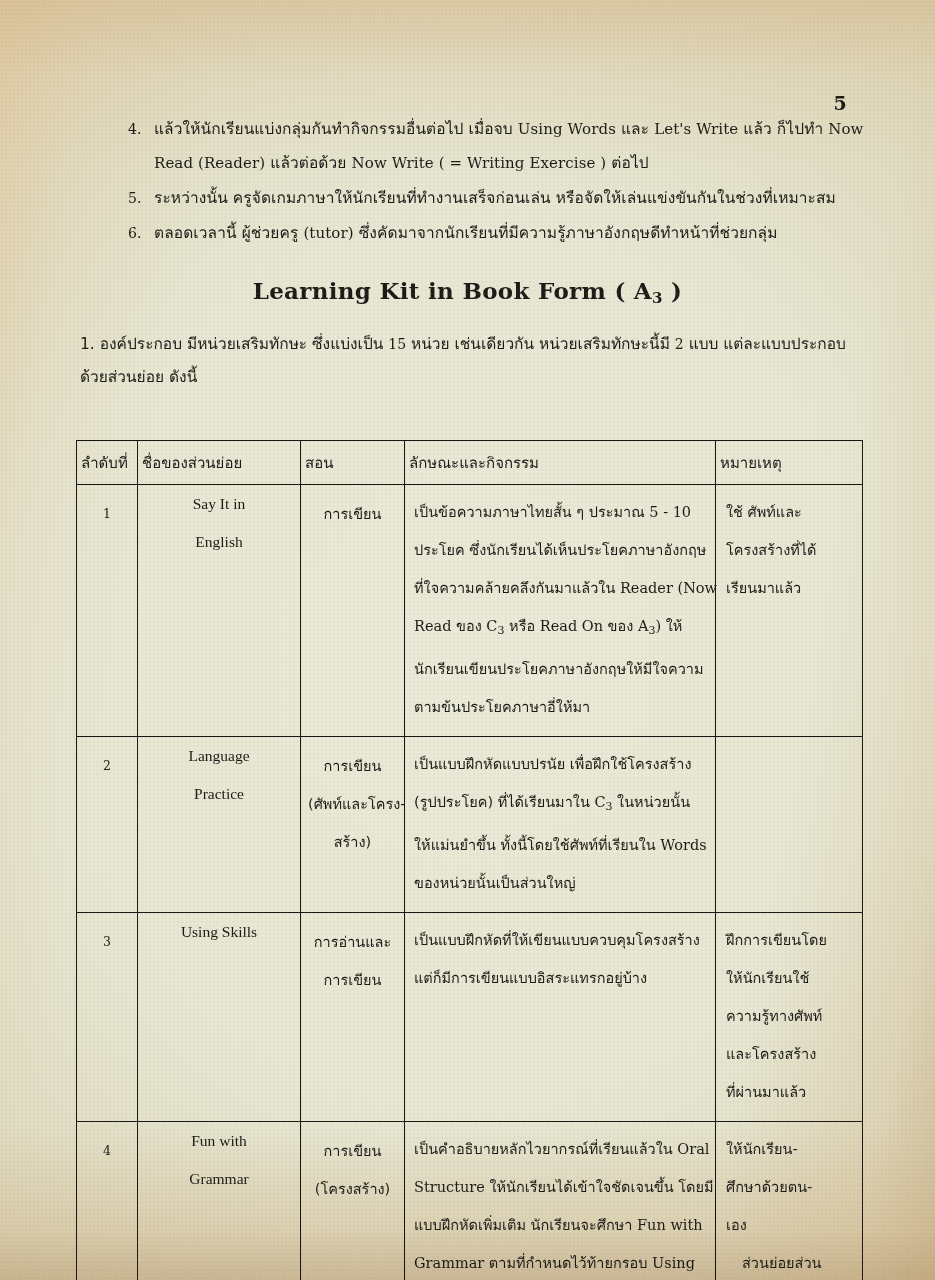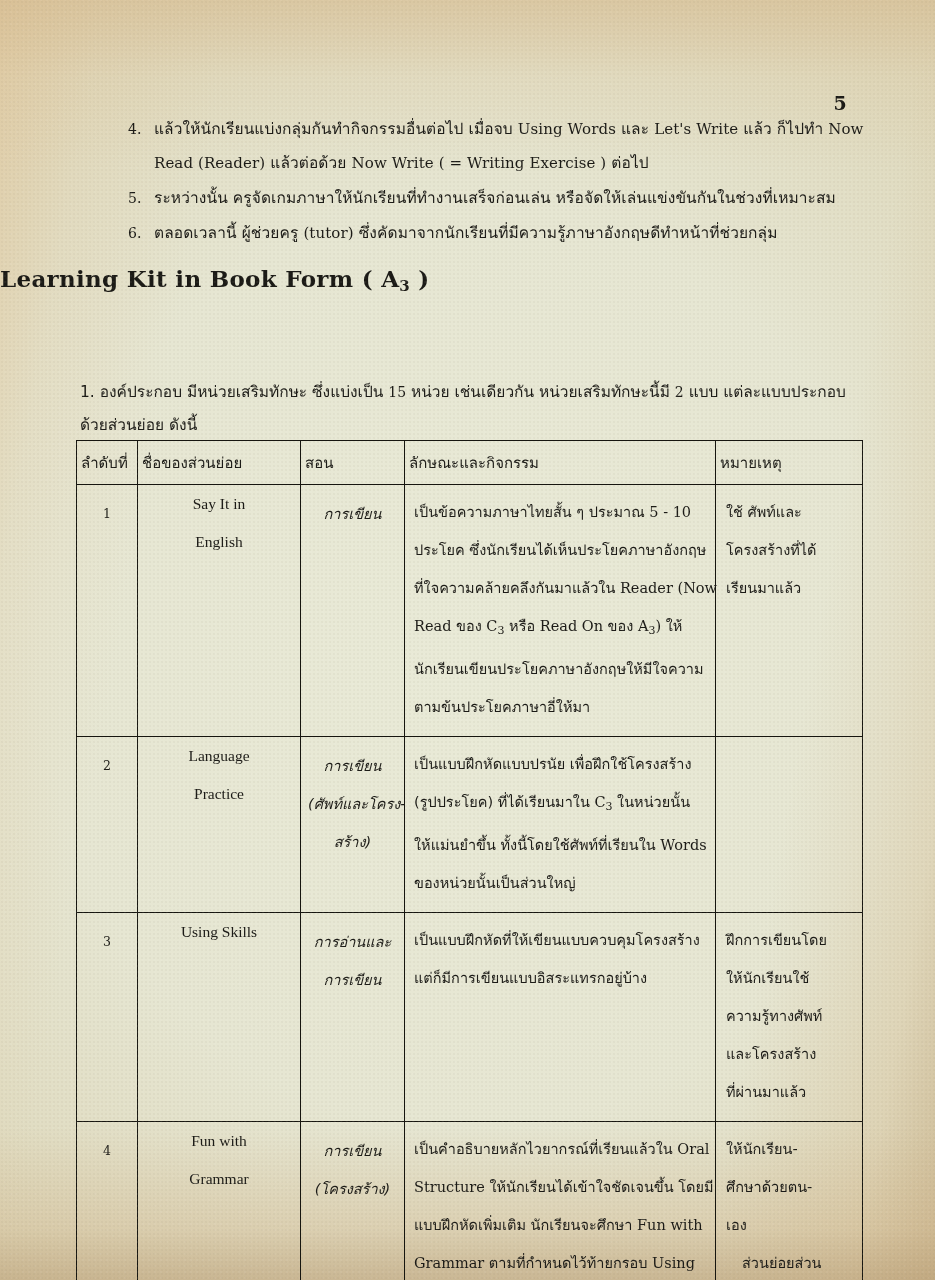--- a/index.html
+++ b/index.html
@@ -91,42 +91,41 @@
     letter-spacing: .1px;
   }
   .li-body .en {
     font-family: "DejaVu Serif", "Liberation Serif", serif;
     font-size: 15px;
   }
 
   
   .kit-heading {
     position: absolute;
-    top: 265px;
+    top: 277px;
     left: 0;
     width: 935px;
-    text-align: left;
+    text-align: center;
     font-family: "DejaVu Serif", "Liberation Serif", serif;
     font-weight: bold;
     font-size: 23px;
     letter-spacing: .3px;
   }
   .kit-heading sub {
     font-size: 15px;
     vertical-align: -4px;
   }
 
   
   .para {
     position: absolute;
     left: 80px;
     width: 790px;
     font-size: 15.5px;
     line-height: 33px;
-    margin-top: 48px;
   }
   .para-1 { top: 328px; }
   .para-2 { top: 398px; }
   .para .en {
     font-family: "DejaVu Serif", "Liberation Serif", serif;
     font-size: 14px;
   }
 
   
   .kit-table {
@@ -168,21 +167,20 @@
     font-family: Liberation Serif, serif;
     font-size: 15.5px;
     line-height: 38px;
     padding-top: 0;
   }
   td.c-teach {
     text-align: center;
     font-size: 14.5px;
     line-height: 38px;
     padding-top: 10px;
-    font-style: italic;
   }
   td.c-desc {
     font-size: 14.5px;
     line-height: 38px;
     padding-top: 8px;
     padding-left: 9px;
     margin-top: 8px;
   }
   td.c-note {
     font-size: 14.5px;

